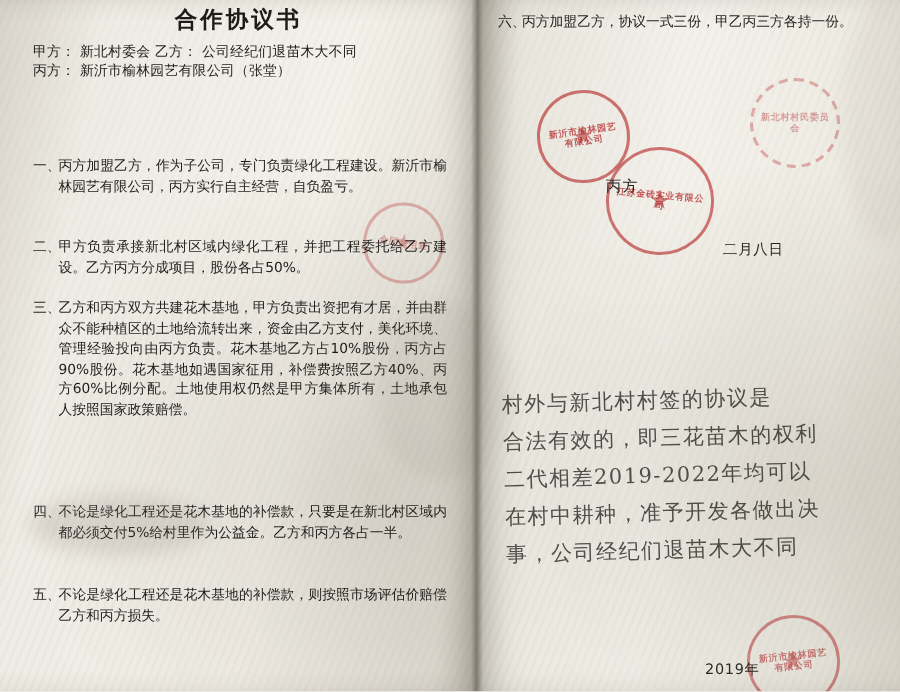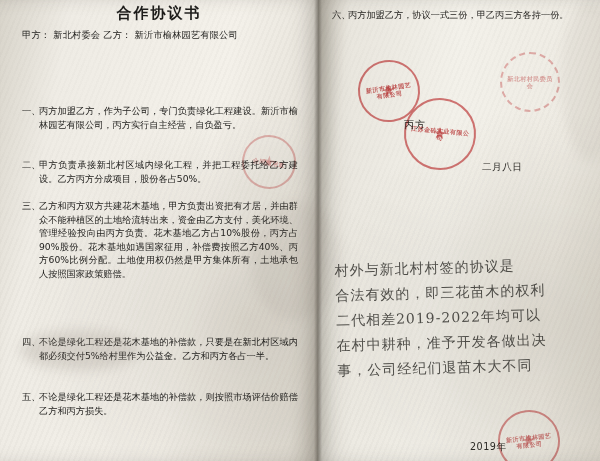--- a/index.html
+++ b/index.html
@@ -214,21 +214,22 @@
 
   <div class="sheet" id="right-sheet">
     <div class="grain"></div>
   </div>
 
   <div class="fold"></div>
 
   <div class="doc-title">合作协议书</div>
 
   <div class="ltext parties">
-    <div>甲方： 新北村委会      乙方： 新沂市榆林园艺有限公司</div>
+    <div>甲方： 新北村委会      乙方： 公司经纪们退苗木大不同</div>
+    <div>丙方： 新沂市榆林园艺有限公司（张堂）</div>
   </div>
 
 
   <div class="clause" id="c1">
     <span class="num">一、</span>
     <span class="body">丙方加盟乙方，作为子公司，专门负责绿化工程建设。新沂市榆林园艺有限公司，丙方实行自主经营，自负盈亏。</span>
   </div>
 
   <div class="clause" id="c2">
     <span class="num">二、</span>

